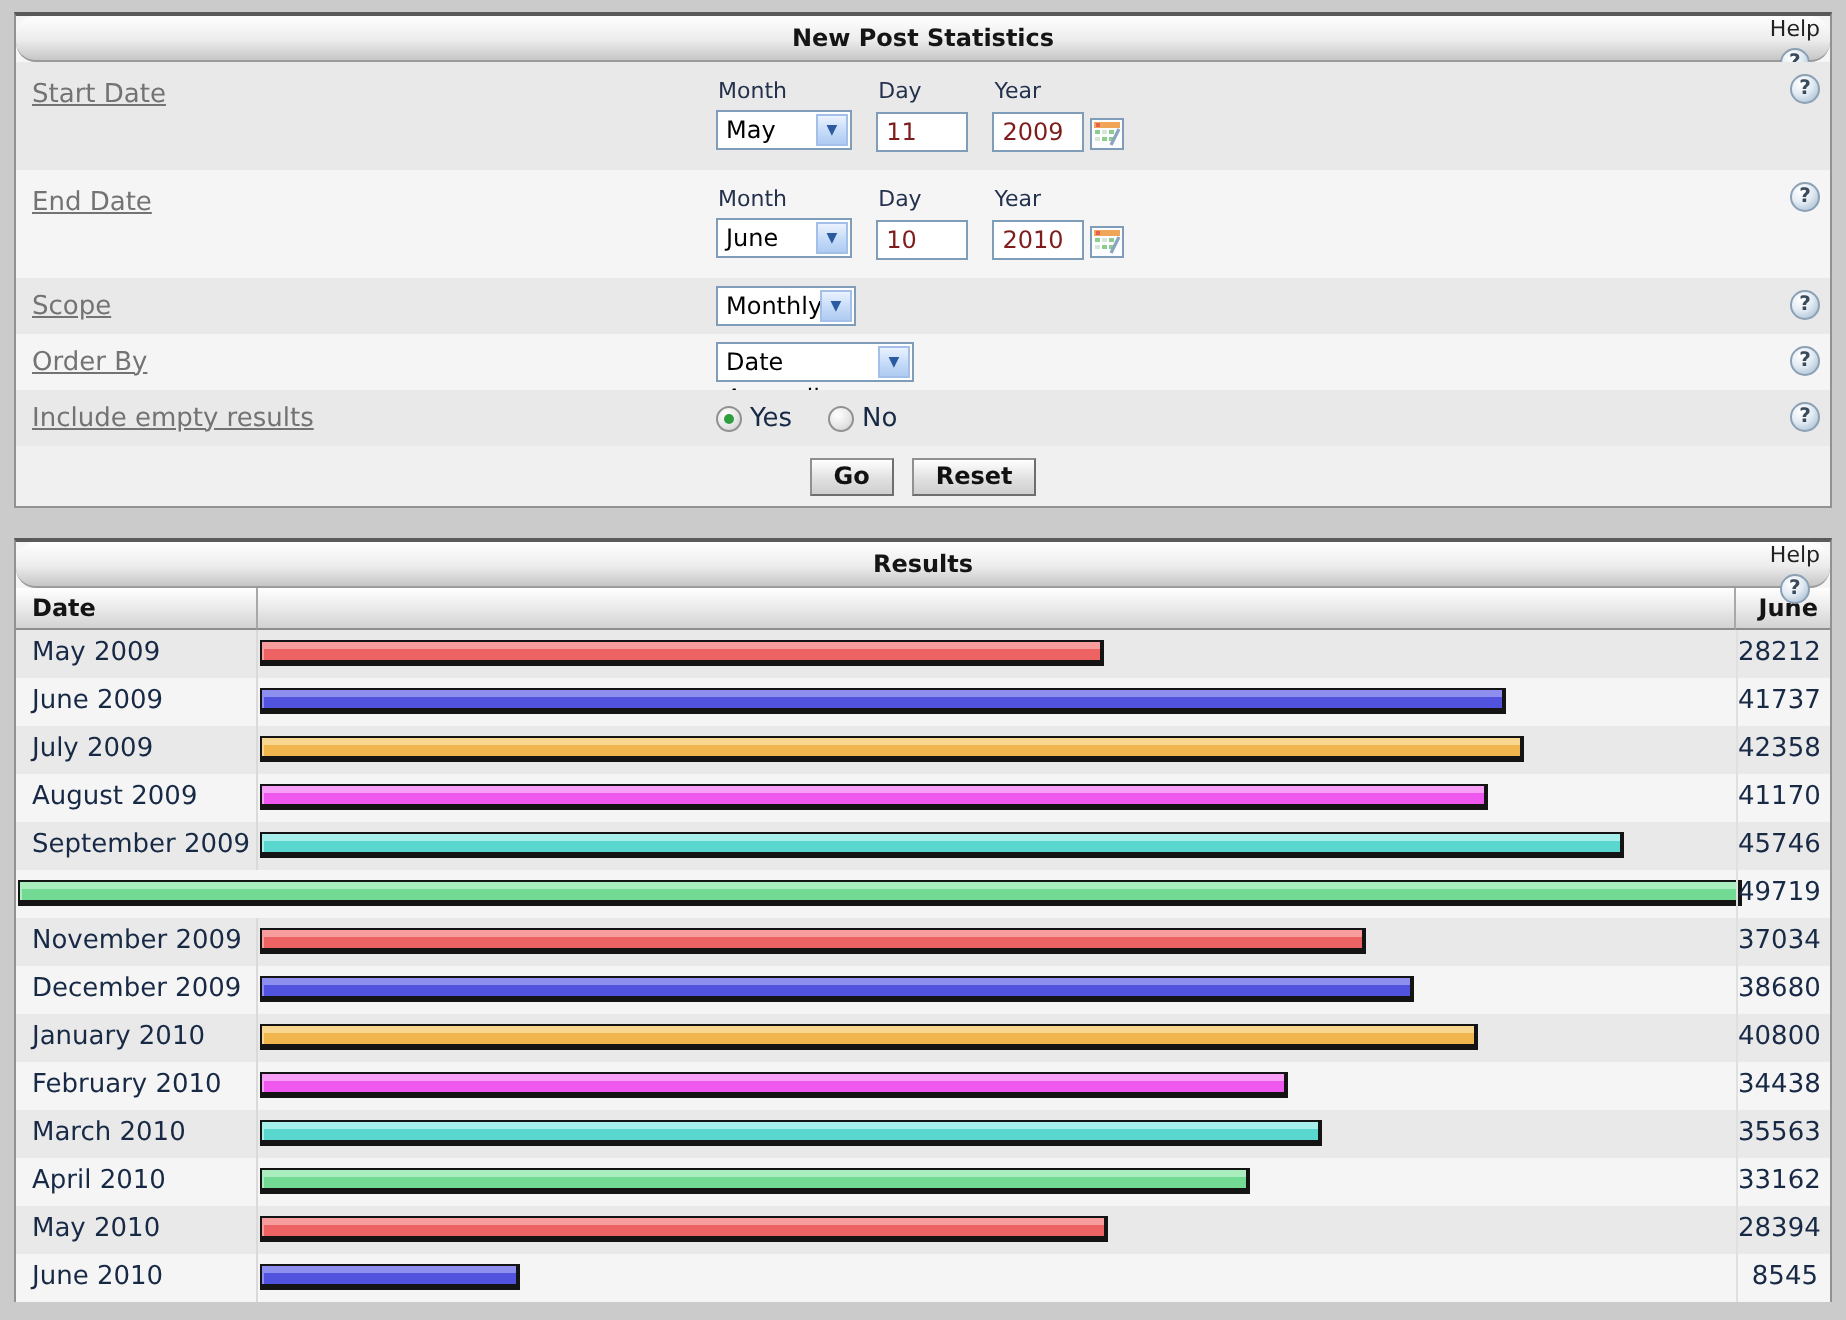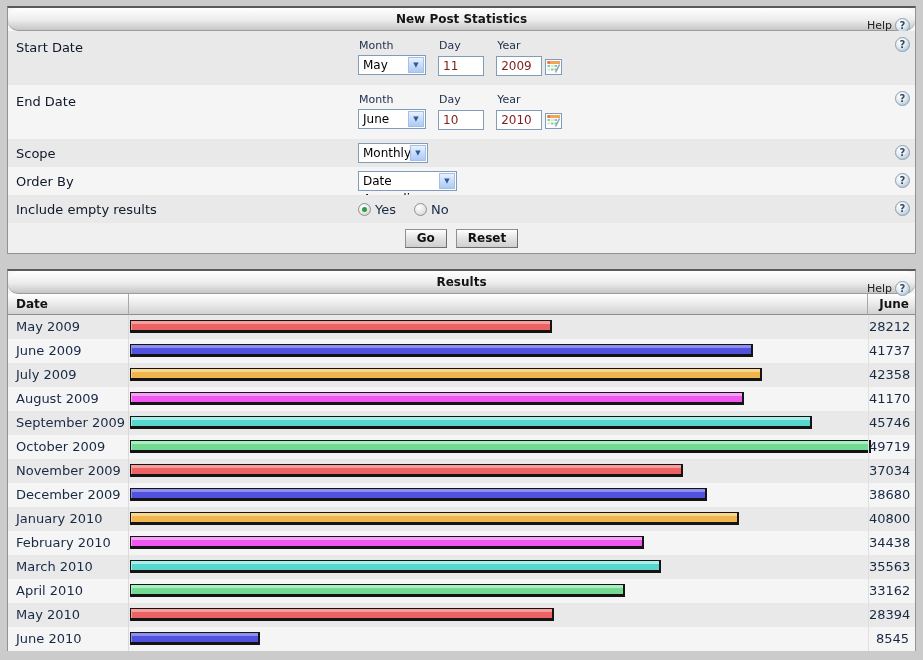--- a/index.html
+++ b/index.html
@@ -4,31 +4,31 @@
 <style>
   html,body{margin:0;padding:0;width:923px;height:660px;overflow:hidden;
     background:#cbcbcb;font-family:"DejaVu Sans","Liberation Sans",sans-serif;}
   .panel{margin:0 7px;background:#f6f6f6;border:1px solid #929292;border-top:2px solid #5a5a5a;}
   #form-panel{margin-top:6px;}
   #results-panel{margin-top:15px;border-bottom:none;}
   .panel-header{position:relative;height:22px;
     background:linear-gradient(#ffffff,#ececec 55%,#c6c6c6);border-bottom:1px solid #9b9b9b;border-radius:10px;}
   .panel-title{text-align:center;font-size:12px;font-weight:bold;color:#151515;line-height:22px;}
   .help{position:absolute;right:5px;top:0;height:34px;display:flex;align-items:center;gap:3px;
-    font-size:11px;color:#222;cursor:pointer;}
+    font-size:11px;color:#222;cursor:pointer;flex-direction:column;}
   .help-icon{width:15px;height:15px;border-radius:50%;flex:0 0 15px;
     background:radial-gradient(circle at 35% 28%,#ffffff 0%,#e3ecf4 45%,#9db4c8 100%);
     border:1px solid #8aa0b4;font-size:10px;font-weight:bold;color:#3a4a5a;
     display:flex;align-items:center;justify-content:center;box-sizing:border-box;}
   .row-help{position:absolute;right:5px;top:6px;}
   
   .frow{display:flex;position:relative;}
   .frow.bg-a{background:#e9e9e9;} .frow.bg-b{background:#f5f5f5;}
   .frow.tall{height:54px;} .frow.short{height:28px;align-items:center;}
-  .flabel{width:350px;box-sizing:border-box;padding-left:8px;font-size:13px;color:#0f172a;flex:0 0 350px;}
+  .flabel{width:350px;box-sizing:border-box;padding-left:8px;font-size:13px;color:#737373;flex:0 0 350px;text-decoration:underline;}
   .tall .flabel{padding-top:9px;}
   .fgroup{display:inline-block;vertical-align:top;margin-right:7px;}
   .sublabel{font-size:11px;color:#24314d;padding:8px 0 3px 1px;}
   .xpselect{position:relative;height:20px;background:#fff;border:1px solid #7f9db9;
     font-size:12px;line-height:18px;padding-left:4px;box-sizing:border-box;color:#000;cursor:pointer;}
   .xpselect .arrow{position:absolute;right:1px;top:1px;bottom:1px;width:16px;
     background:linear-gradient(#eaf2fe,#c8ddf9 50%,#aecbf1);border:1px solid #a4c0ea;box-sizing:border-box;
     display:flex;align-items:center;justify-content:center;color:#2b5aa0;font-size:7px;}
   .w-month{width:68px;} .w-scope{width:70px;} .w-order{width:99px;}
   .tinput{width:46px;height:20px;box-sizing:border-box;border:1px solid #7f9db9;background:#fff;
@@ -222,21 +222,20 @@
     <div class="td c-total">41170</div>
   </div>
       <div class="trow bg-a">
     <div class="td c-date">September 2009</div>
     <div class="td c-bar">
       <div class="bar" style="width: 92.01%; background: linear-gradient(rgb(167, 239, 235) 0%, rgb(167, 239, 235) 38%, rgb(89, 215, 207) 38%, rgb(89, 215, 207) 100%); box-shadow: rgb(167, 239, 235) 1px 0px 0px inset;"></div>
     </div>
     <div class="td c-total">45746</div>
   </div>
       <div class="trow bg-b">
-    <div class="td c-date">October 2009</div>
     <div class="td c-bar">
       <div class="bar" style="width: 100%; background: linear-gradient(rgb(170, 237, 190) 0%, rgb(170, 237, 190) 38%, rgb(114, 218, 146) 38%, rgb(114, 218, 146) 100%); box-shadow: rgb(170, 237, 190) 1px 0px 0px inset;"></div>
     </div>
     <div class="td c-total">49719</div>
   </div>
       <div class="trow bg-a">
     <div class="td c-date">November 2009</div>
     <div class="td c-bar">
       <div class="bar" style="width: 74.49%; background: linear-gradient(rgb(247, 157, 157) 0%, rgb(247, 157, 157) 38%, rgb(237, 98, 98) 38%, rgb(237, 98, 98) 100%); box-shadow: rgb(247, 157, 157) 1px 0px 0px inset;"></div>
     </div>

